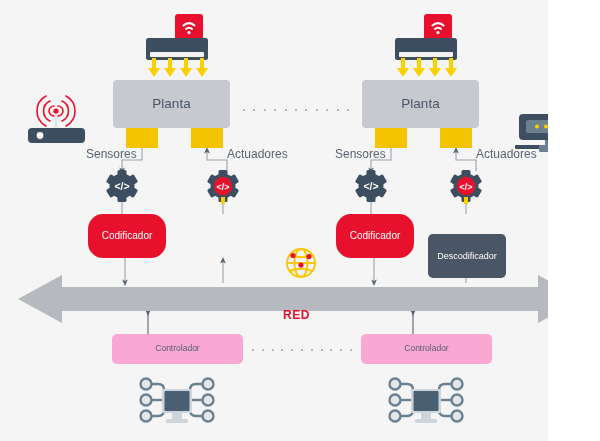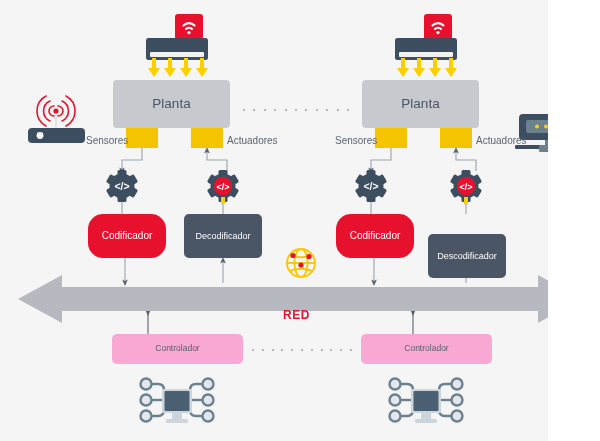--- a/index.html
+++ b/index.html
@@ -55,22 +55,23 @@
   
   .tab {
     position: absolute;
     background: #f5c400;
   }
 
   
   .lbl {
     position: absolute;
     color: #5a6472;
-    font-size: 10px;
+    font-size: 12px;
     white-space: nowrap;
+    margin-top: 12px;
   }
   .red-word {
     position: absolute;
     color: #e8112d;
     font-size: 12px;
     font-weight: bold;
     letter-spacing: 0.5px;
   }
 
   
@@ -303,23 +304,20 @@
       </g>
       <circle cx="18" cy="16" r="9.2" fill="#e8112d"></circle>
       <text x="18" y="19.5" font-family="'Liberation Sans',sans-serif" font-size="9" font-weight="bold" fill="#ffffff" text-anchor="middle">&lt;/&gt;</text>
       <rect x="16" y="27" width="4" height="7" fill="#fbd000"></rect>
     </svg>
   </div>
 
   <div class="box box-cod" style="left:88px; top:214px; width:78px; height:44px;">
     <span>Codificador</span>
   </div>
-  <div class="box box-dec" style="left:184px; top:214px; width:78px; height:44px;">
-    <span>Decodificador</span>
-  </div>
   <div class="box box-cod" style="left:336px; top:214px; width:78px; height:44px;">
     <span>Codificador</span>
   </div>
   <div class="box box-dec" style="left:428px; top:214px; width:78px; height:44px;margin-top:20px;">
     <span>Descodificador</span>
   </div>
 
   <div class="abs" style="left:284px; top:246px;">
     <svg width="34" height="34" viewBox="0 0 34 34">
       <g stroke="#fbc700" stroke-width="1.9" fill="none">

